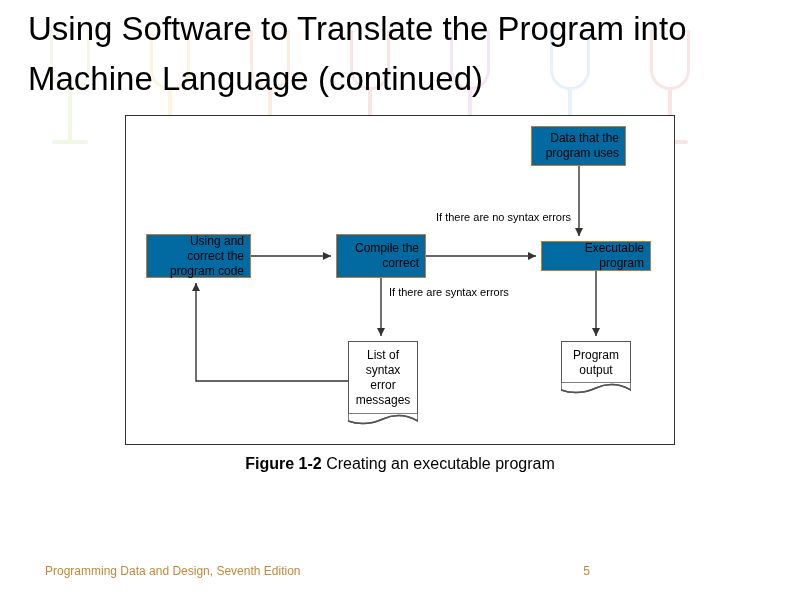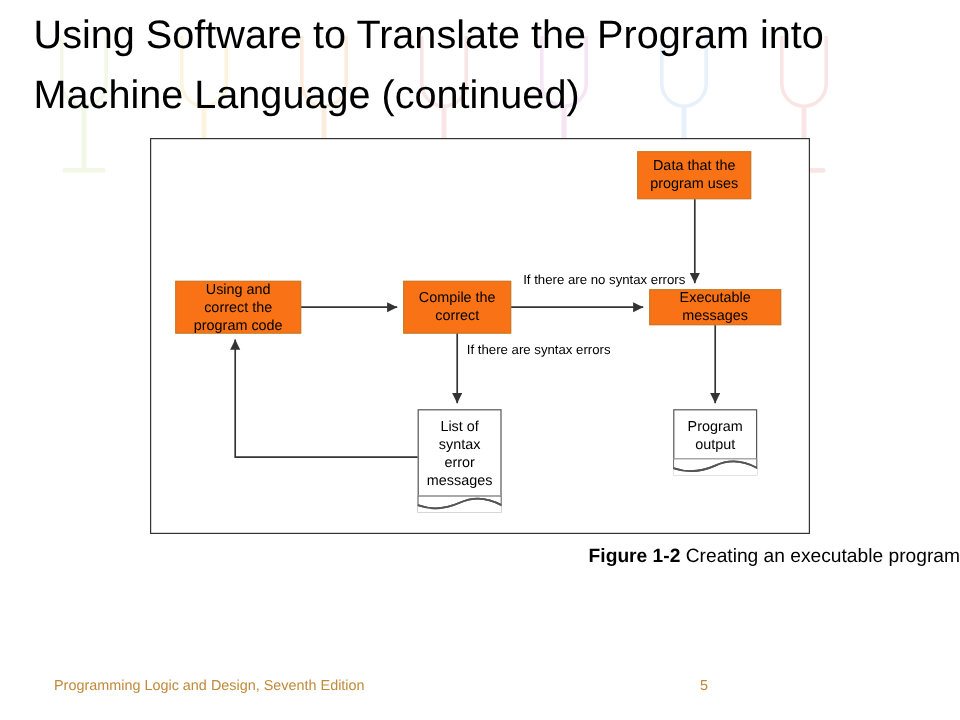--- a/index.html
+++ b/index.html
@@ -63,24 +63,24 @@
     z-index: 1;
     margin: 12px auto 0 auto;
     width: 550px;
     height: 330px;
     border: 1px solid #333;
     background: #fff;
   }
   .box {
     position: absolute;
     border: 1.5px solid #c77a2a;
-    background: #f97316;
+    background: #0369a1;
     font-family: Arial, sans-serif;
     font-size: 12px;
-    text-align: center;
+    text-align: right;
     display: flex;
     align-items: center;
     justify-content: center;
     padding: 4px 6px;
     line-height: 1.25;
   }
   .outbox {
     position: absolute;
     background: #fff;
     border: 1.5px solid #555;
@@ -109,21 +109,21 @@
   }
   svg.arrows {
     position: absolute;
     top: 0; left: 0;
     width: 100%; height: 100%;
     pointer-events: none;
   }
   .caption {
     position: relative;
     z-index: 1;
-    text-align: right;
+    text-align: center;
     font-family: Arial, sans-serif;
     font-size: 16px;
     margin-top: 10px;
   }
   .caption b { font-weight: bold; }
   .footer {
     position: absolute;
     bottom: 22px;
     left: 0; right: 0;
     padding-left: 45px;
@@ -180,39 +180,39 @@
 <h1 class="title">Using Software to Translate the Program into Machine Language (continued)</h1>
 
 <div class="diagram-frame">
 
   <div class="box" style="left:20px; top:118px; width:105px; height:44px">Using and correct the program code</div>
 
   <div class="box" style="left:210px; top:118px; width:90px; height:44px">Compile the correct</div>
 
   <div class="box" style="left:405px; top:10px; width:95px; height:40px">Data that the program uses</div>
 
-  <div class="box" style="left:415px; top:125px; width:110px; height:30px">Executable messages</div>
+  <div class="box" style="left:415px; top:125px; width:110px; height:30px">Executable program</div>
 
   <div class="outbox" style="left:222px; top:225px; width:70px; height:86px">
     <span>List of syntax error messages</span>
     <svg class="tear" viewBox="0 0 70 14" preserveAspectRatio="none">
       <path d="M0,0 L0,8 Q17,14 35,6 Q52,-2 70,8 L70,0 Z" fill="#fff" stroke="#555" stroke-width="1.5"></path>
       <path d="M0,8 Q17,14 35,6 Q52,-2 70,8" fill="none" stroke="#555" stroke-width="1.5"></path>
     </svg>
   </div>
 
   <div class="outbox" style="left:435px; top:225px; width:70px; height:55px">
     <span>Program output</span>
     <svg class="tear" viewBox="0 0 70 14" preserveAspectRatio="none">
       <path d="M0,0 L0,8 Q17,14 35,6 Q52,-2 70,8 L70,0 Z" fill="#fff" stroke="#555" stroke-width="1.5"></path>
       <path d="M0,8 Q17,14 35,6 Q52,-2 70,8" fill="none" stroke="#555" stroke-width="1.5"></path>
     </svg>
   </div>
 
-  <div class="edge-label" style="left:310px; top:112px; text-align:center">If there are no syntax errors</div>
+  <div class="edge-label" style="left:310px; top:95px; text-align:center">If there are no syntax errors</div>
 
   <div class="edge-label" style="left:263px; top:170px; text-align:center">If there are syntax errors</div>
 
   <svg class="arrows">
     <defs>
       <marker id="ah" markerWidth="8" markerHeight="8" refX="6" refY="3" orient="auto">
         <path d="M0,0 L6,3 L0,6 Z" fill="#333"></path>
       </marker>
     </defs>
 
@@ -229,15 +229,15 @@
     <path d="M222,265 L70,265 L70,167" fill="none" stroke="#333" stroke-width="1.4" marker-end="url(#ah)"></path>
   </svg>
 
 </div>
 
 <div class="caption">
   <b>Figure 1-2</b><span> Creating an executable program</span>
 </div>
 
 <div class="footer">
-  <span>Programming Logic and Design, Seventh Edition</span>
+  <span>Programming Data and Design, Seventh Edition</span>
   <span class="page-num">5</span>
 </div>
 
 </body></html>

